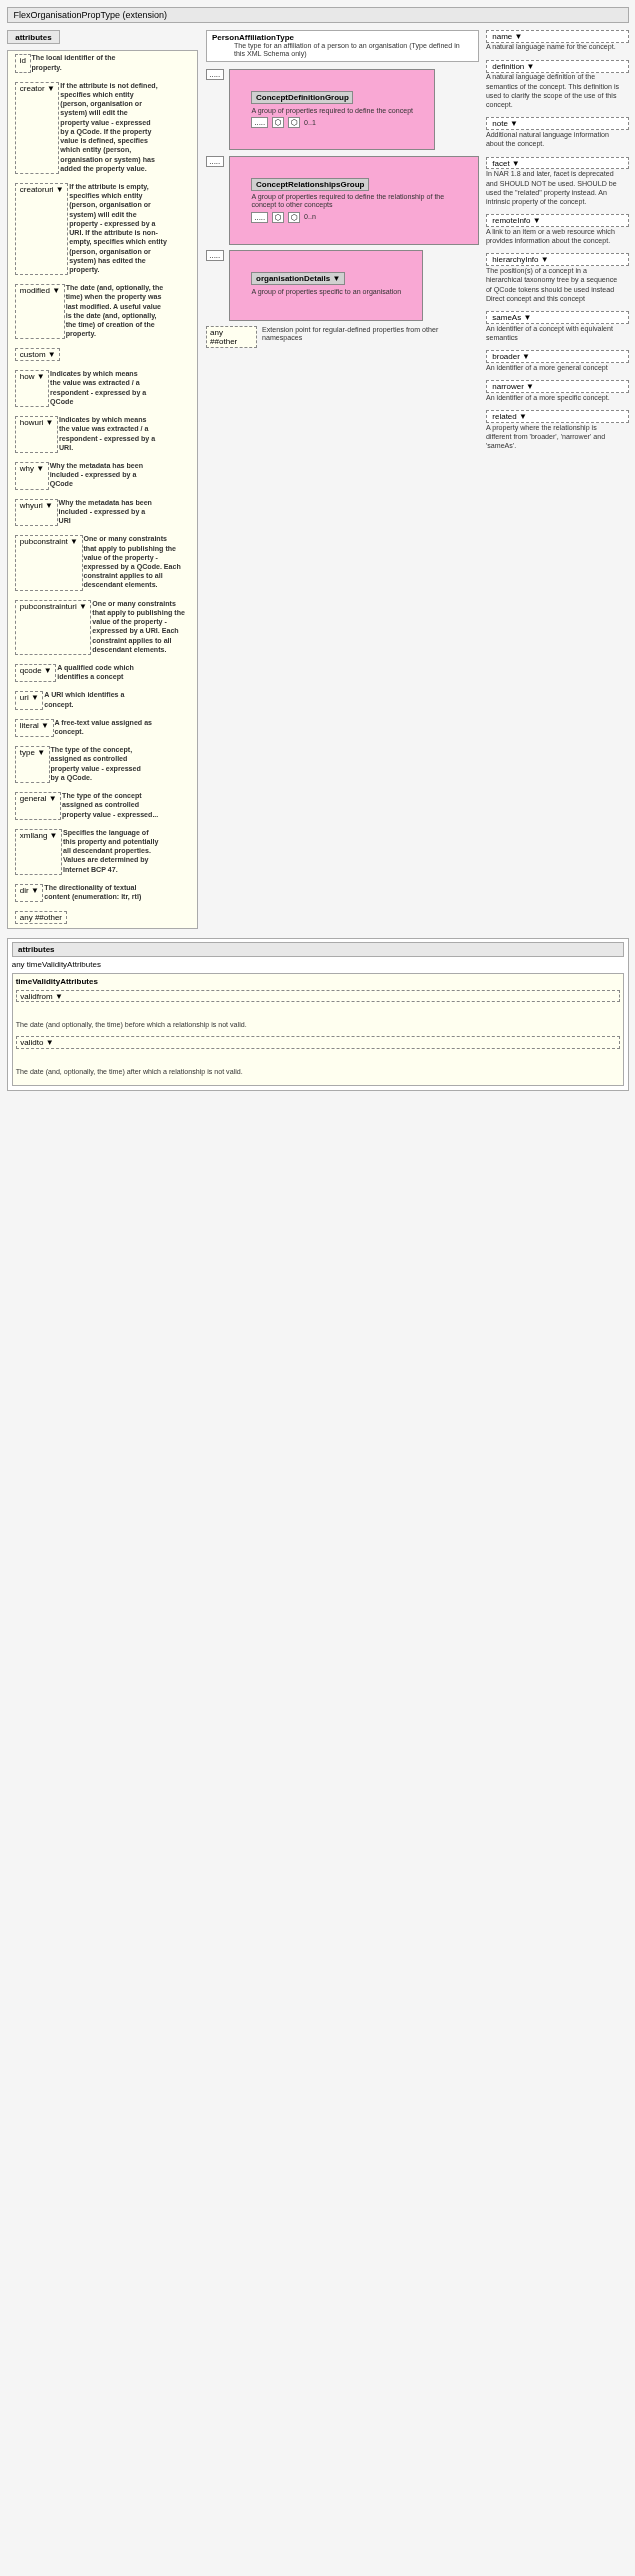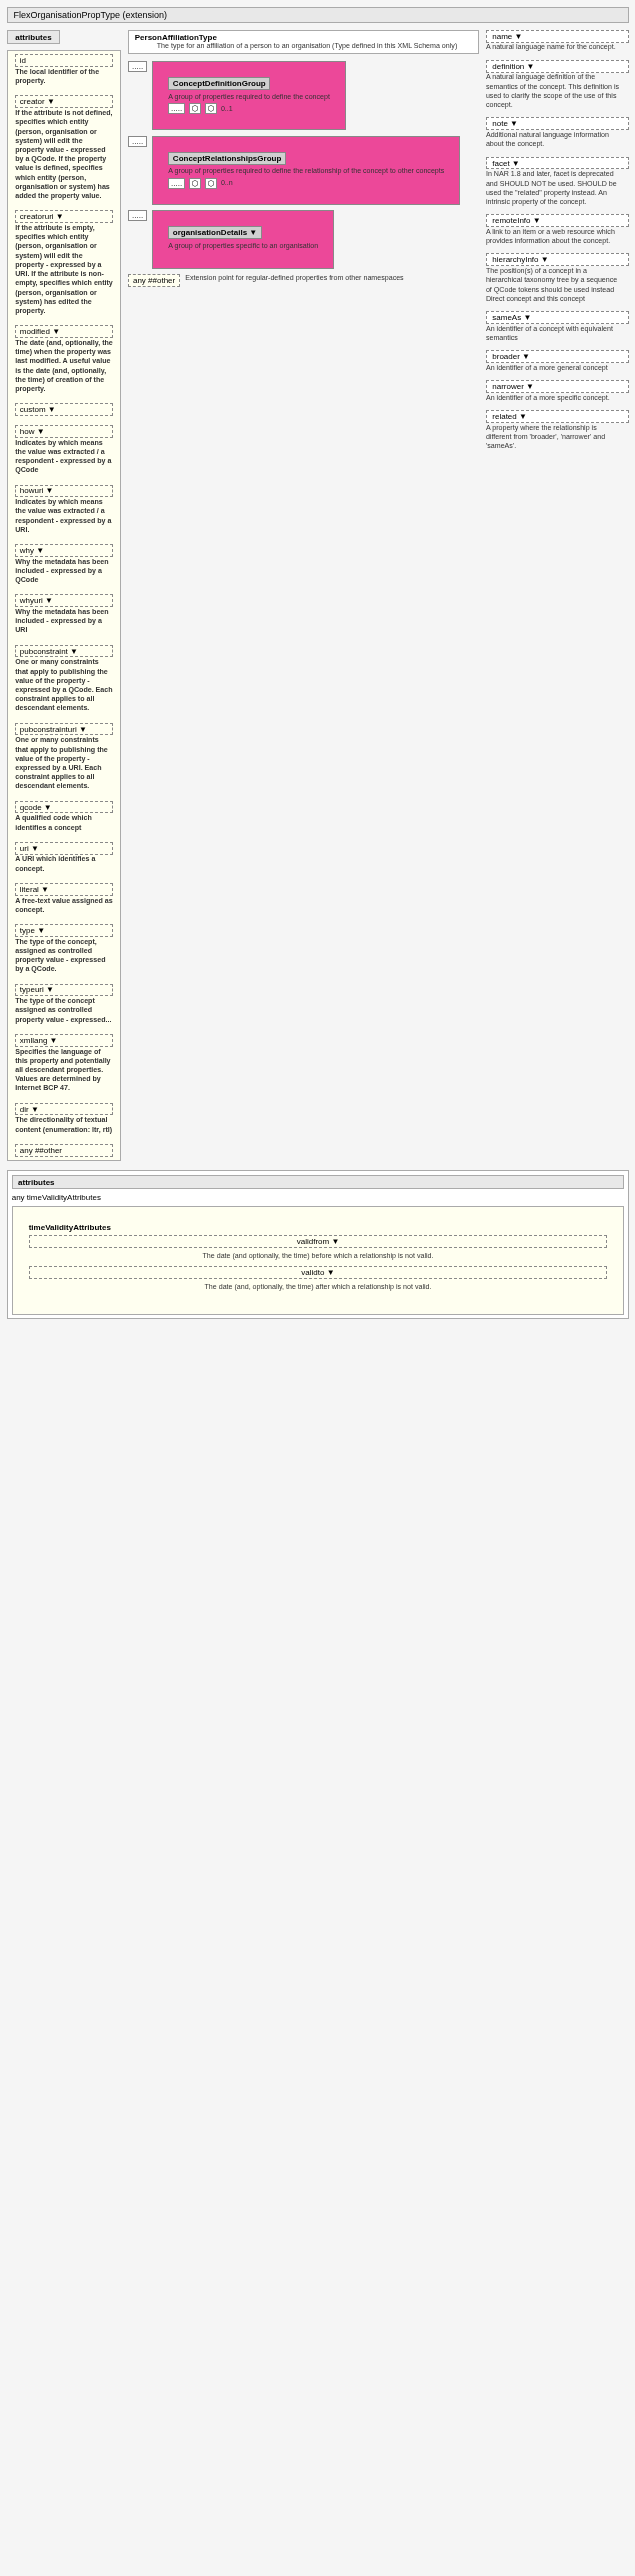--- a/index.html
+++ b/index.html
@@ -30,21 +30,20 @@
       border: 0.9px solid #aaa;
       padding: 3.6px 7.1px;
       background: #fffff0;
       display: flex;
       flex-direction: column;
       gap: 9px;
       min-width: 107px;
     }
     .attr-item {
       display: flex;
-      flex-direction: column;
       gap: 0.9px;
     }
     .attr-name {
       border: 0.9px dashed #888;
       padding: 0.9px 3.6px;
       background: #fffff0;
       font-size: 8px;
       display: inline-block;
     }
     .attr-desc {
@@ -79,22 +78,22 @@
       margin-left: 22px;
     }
     
     .group-container {
       display: flex;
       flex-direction: column;
       gap: 5.4px;
     }
     .group-box {
       border: 1.8px solid #888;
-      background: #ec4899;
-      padding: 15px;
+      background: #f9a8d4;
+      padding: 21px;
       position: relative;
     }
     .group-box .group-title {
       background: #d0d0d0;
       border: 0.9px solid #888;
       padding: 0.9px 3.6px;
       font-size: 8px;
       font-weight: bold;
       display: inline-block;
       margin-bottom: 2.7px;
@@ -149,33 +148,32 @@
       background: #e8e8e8;
       border: 0.9px solid #aaa;
       padding: 1.8px 5.4px;
       font-size: 8px;
       font-weight: bold;
       margin-bottom: 3.6px;
     }
     .time-validity-box {
       border: 0.9px solid #aaa;
       background: #fffff0;
-      padding: 16px;
+      padding: 3px;
     }
     .time-validity-title {
       font-size: 8px;
       font-weight: bold;
       margin-bottom: 3.6px;
     }
     .tv-attr {
       display: flex;
       flex-direction: column;
-      gap: 4px;
+      gap: 19px;
       margin-bottom: 5.4px;
-      text-align: center;
     }
     .tv-attr-name {
       border: 0.9px dashed #888;
       padding: 0.9px 3.6px;
       font-size: 8px;
       display: inline-block;
       background: #fffff0;
     }
     .tv-attr-desc {
       font-size: 7.1px;
@@ -277,21 +275,21 @@
           </div>
           <div class="attr-item">
             <span class="attr-name">literal ▼</span>
             <div class="attr-desc">A free-text value assigned as concept.</div>
           </div>
           <div class="attr-item">
             <span class="attr-name">type ▼</span>
             <div class="attr-desc">The type of the concept, assigned as controlled property value - expressed by a QCode.</div>
           </div>
           <div class="attr-item">
-            <span class="attr-name">typeuri ▼</span>
+            <span class="attr-name">general ▼</span>
             <div class="attr-desc">The type of the concept assigned as controlled property value - expressed...</div>
           </div>
           <div class="attr-item">
             <span class="attr-name">xmllang ▼</span>
             <div class="attr-desc">Specifies the language of this property and potentially all descendant properties. Values are determined by Internet BCP 47.</div>
           </div>
           <div class="attr-item">
             <span class="attr-name">dir ▼</span>
             <div class="attr-desc">The directionality of textual content (enumeration: ltr, rtl)</div>
           </div>

